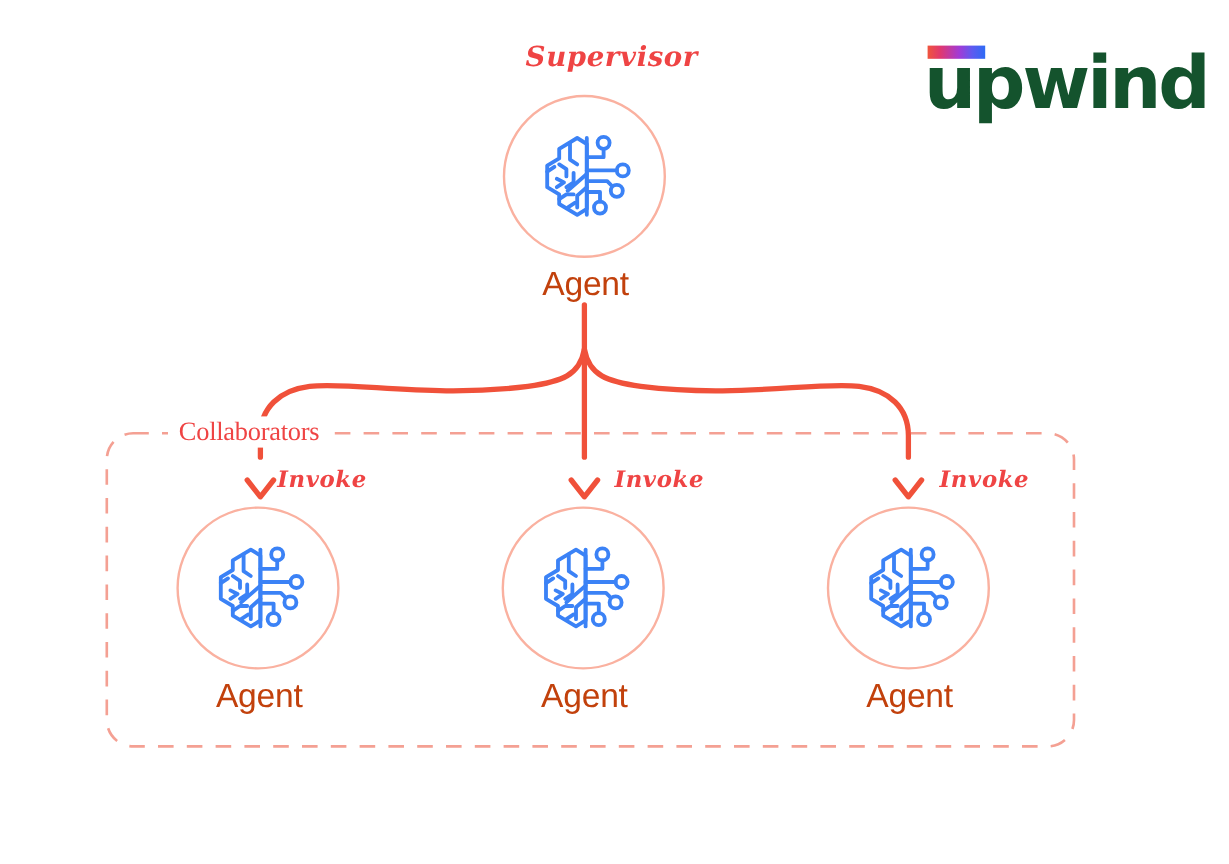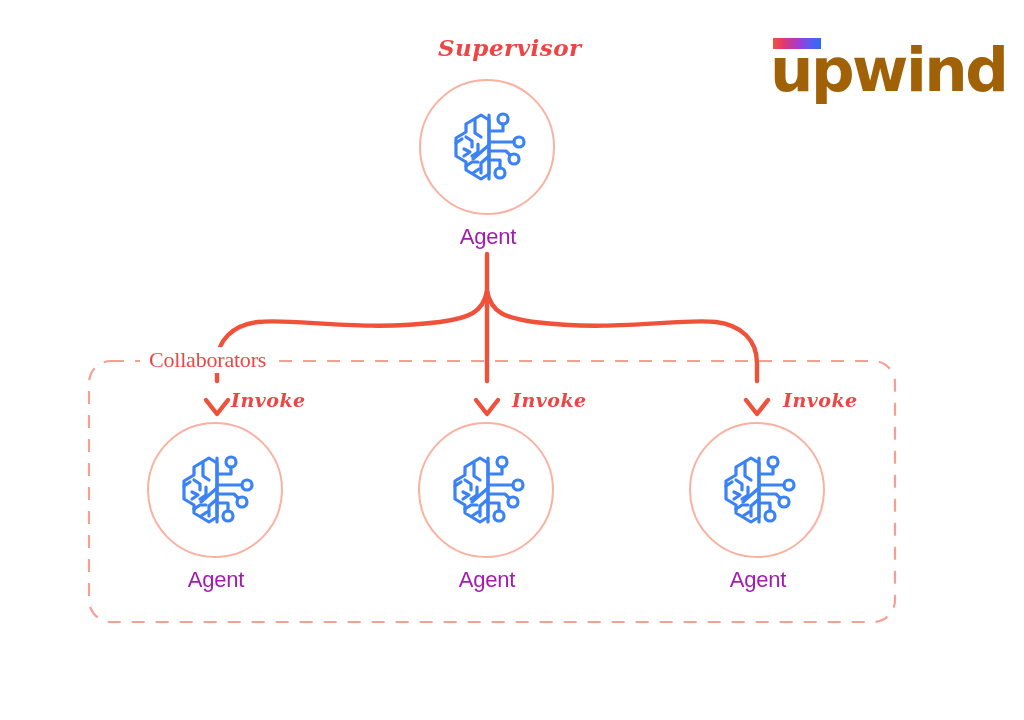--- a/index.html
+++ b/index.html
@@ -40,21 +40,21 @@
     background: linear-gradient(90deg, #F0553C 0%, #E0386F 22%, #A13BD6 55%, #5C5BF0 78%, #2E6BF5 100%);
   }
   .logo-word {
     position: absolute;
     left: 0px;
     top: 4px;
     font-family: "DejaVu Sans", sans-serif;
     font-weight: 700;
     font-size: 61px;
     letter-spacing: -2.5px;
-    color: #a16207;
+    color: #14532d;
     line-height: 64px;
   }
 
   
   .node {
     position: absolute;
     width: 138px;
     text-align: center;
   }
   .node-circle {
@@ -66,22 +66,22 @@
     box-sizing: border-box;
     background: #ffffff;
     display: flex;
     align-items: center;
     justify-content: center;
   }
   .node-circle svg { display: block; }
   .node-label {
     margin-top: 8px;
     font-family: "Liberation Sans", sans-serif;
-    font-size: 22px;
-    color: #a21caf;
+    font-size: 28px;
+    color: #c2410c;
     line-height: 28px;
     letter-spacing: -0.2px;
   }
 
   #node-supervisor { left: 419px; top: 79px; }
   #node-collab-0   { left: 147px; top: 422px; }
   #node-collab-1   { left: 418px; top: 422px; }
   #node-collab-2   { left: 689px; top: 422px; }
 
   

